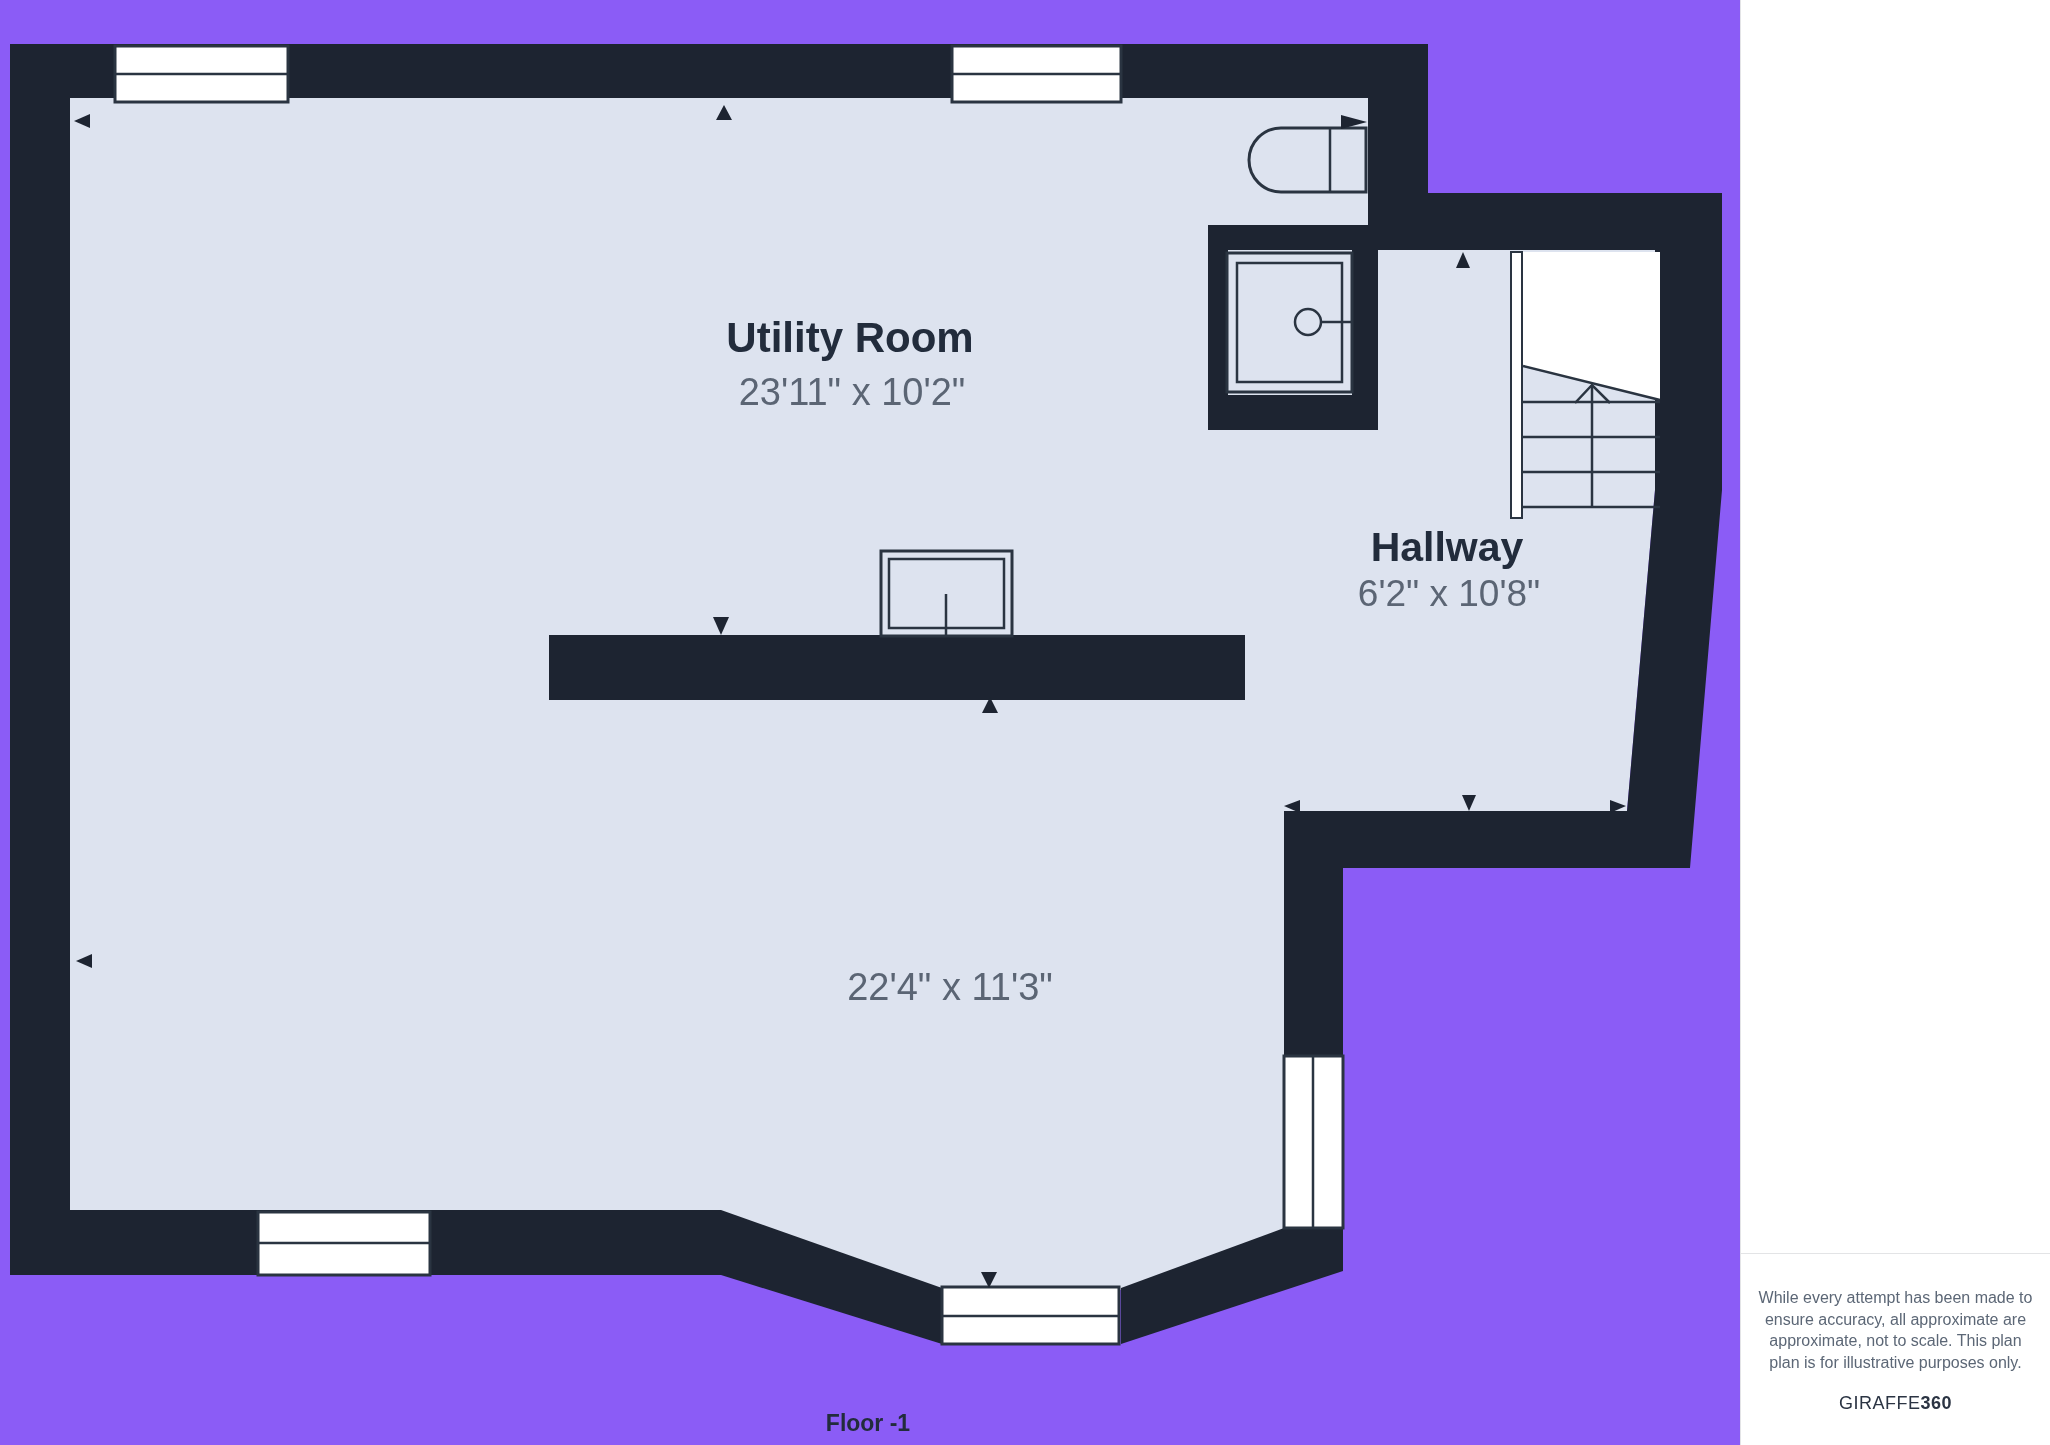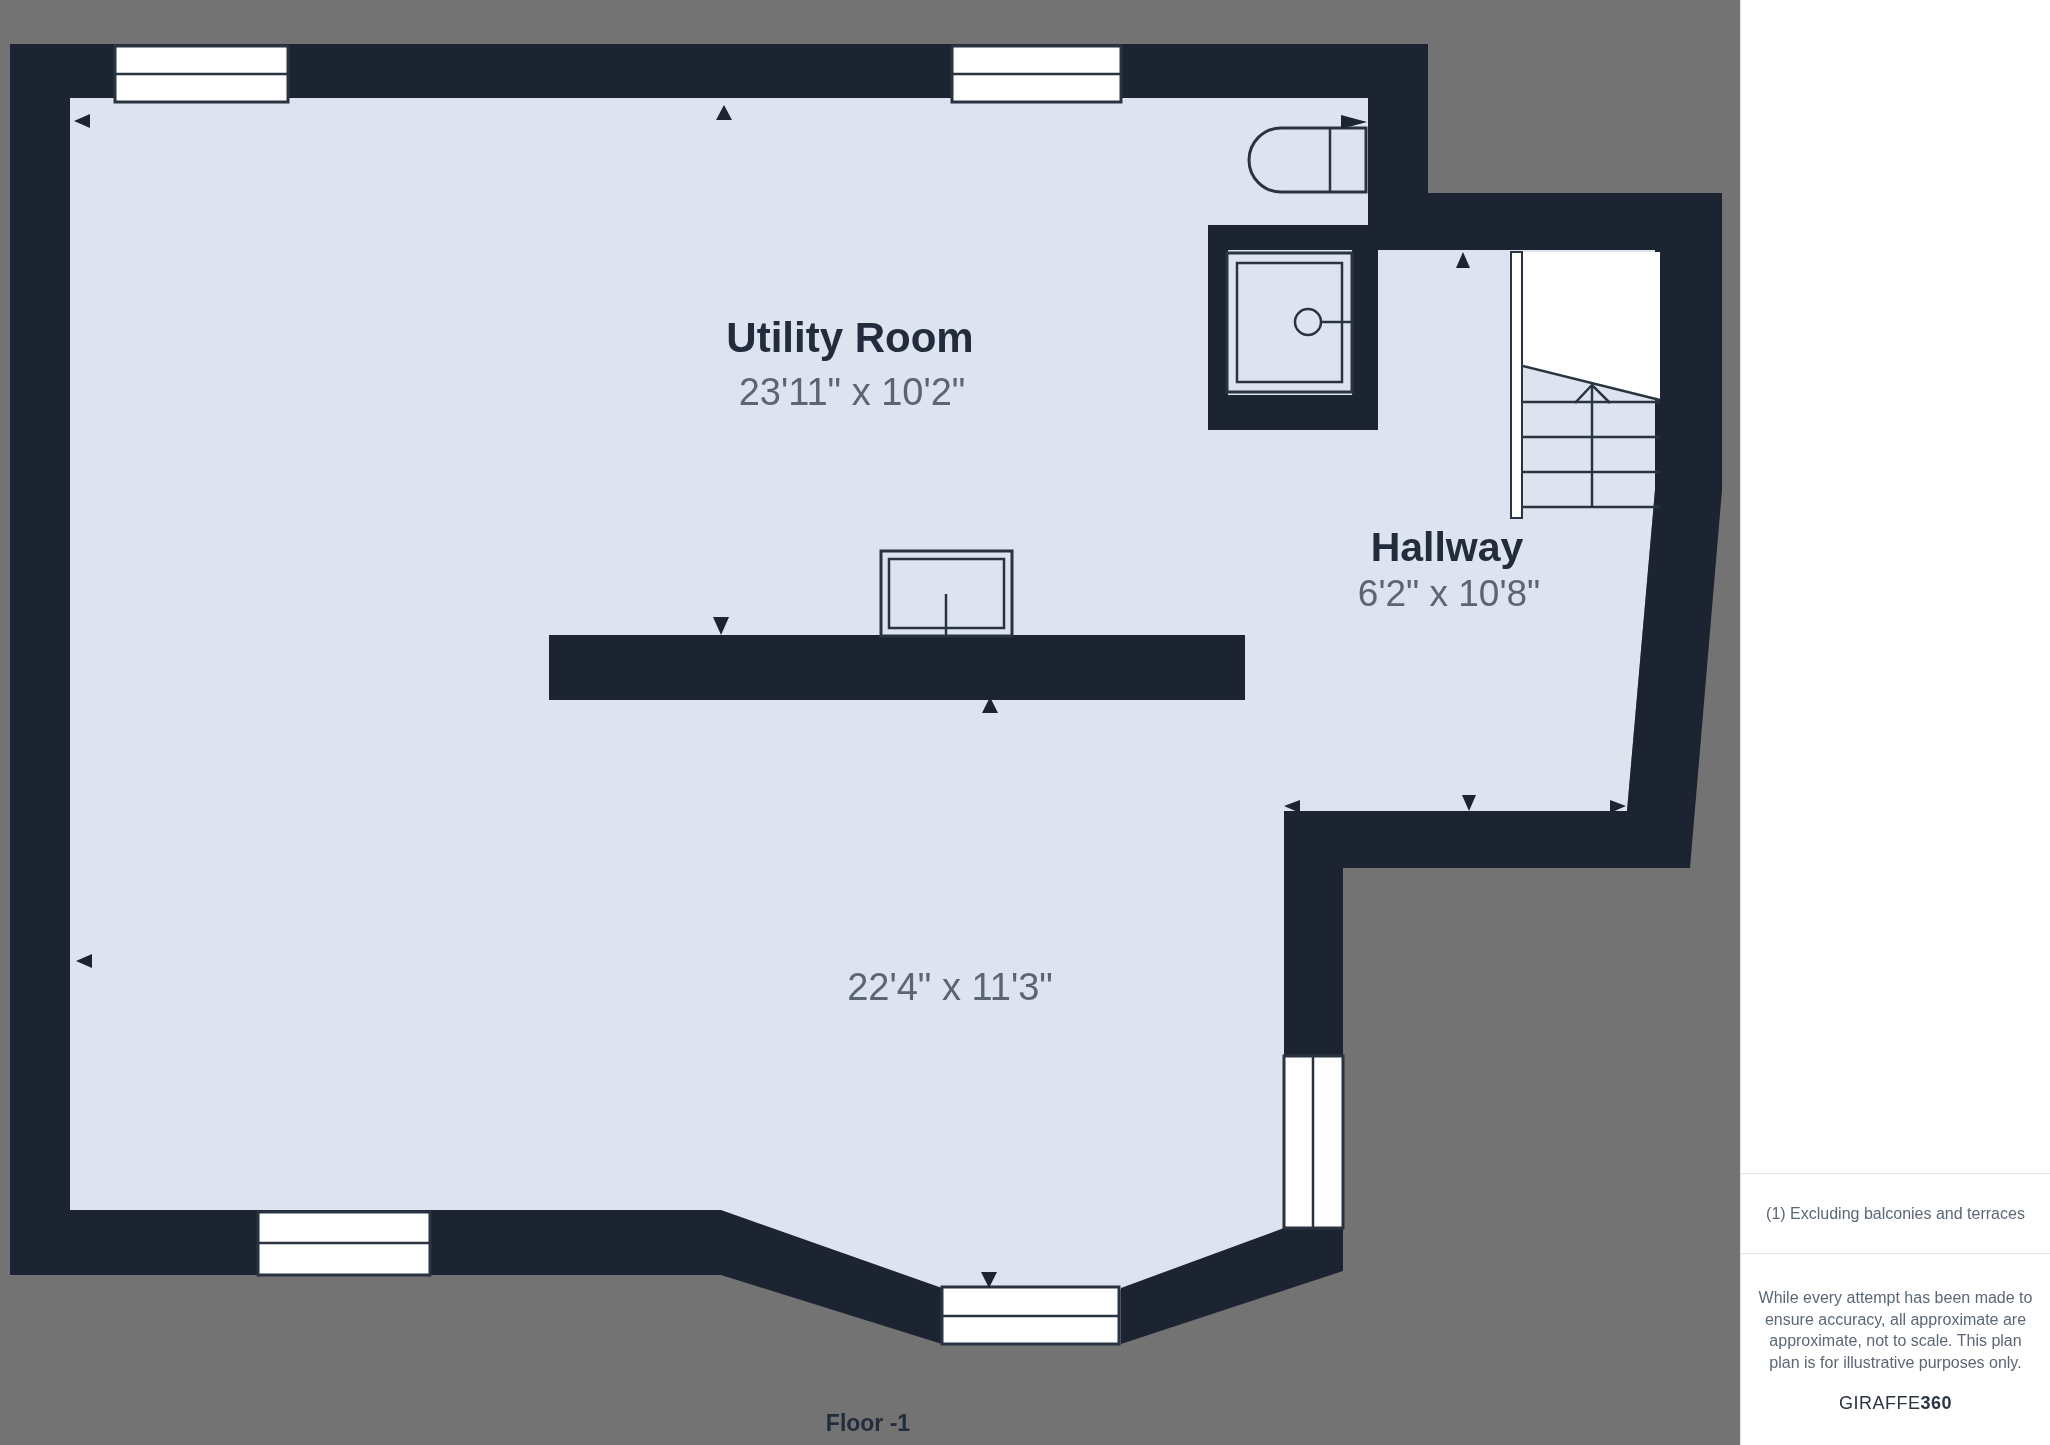--- a/index.html
+++ b/index.html
@@ -4,21 +4,21 @@
 <style>
   :root{
     --wall:#1d2431; --floor:#dde3ef; --outline:#2a3441;
     --room-title:#222c3c; --dims-text:#5b6574;
     --sidebar-border:#e3e4e6; --muted-text:#5c6776;
     --heading-text:#212b3a; --value-text:#515d6c; --brand-text:#2b3443;
   }
   *{margin:0;padding:0;box-sizing:border-box;}
   html,body{width:2050px;height:1445px;background:#fff;
     font-family:"Liberation Sans",sans-serif;}
-  .stage{position:relative;width:2050px;height:1445px;background:#737373;overflow:hidden;}
+  .stage{position:relative;width:2050px;height:1445px;background:#8b5cf6;overflow:hidden;}
 
   
   .plan{position:absolute;left:0;top:0;}
   .w{fill:var(--wall);}
   .floor{fill:var(--floor);}
   .void{fill:#fff;}
   .win{fill:#fff;stroke:var(--outline);stroke-width:3;}
   .thin{stroke:var(--outline);stroke-width:2.5;fill:none;}
   .fx{fill:var(--floor);stroke:var(--outline);stroke-width:3;}
   .arrow{fill:var(--wall);}
@@ -139,23 +139,20 @@
     <text class="room-title" x="850" y="352">Utility Room</text>
     <text class="room-dims" x="852" y="405">23'11" x 10'2"</text>
     <text class="room-title" x="1447" y="561" style="font-size:41px">Hallway</text>
     <text class="room-dims" x="1449" y="606" style="font-size:37px">6'2" x 10'8"</text>
     <text class="room-dims" x="950" y="1000">22'4" x 11'3"</text>
     <text class="floor-label" x="868" y="1431">Floor -1</text>
   </svg>
 
   <aside class="sidebar">
 
-    <div class="footnote-section">
-      <span class="footnote">(1) Excluding balconies and terraces</span>
-    </div>
 
     <div class="disclaimer-section">
       <span class="disclaimer-line">While every attempt has been made to</span>
       <span class="disclaimer-line">ensure accuracy, all approximate are</span>
       <span class="disclaimer-line">approximate, not to scale. This plan</span>
       <span class="disclaimer-line">plan is for illustrative purposes only.</span>
       <div class="brand"><span>GIRAFFE</span><span class="bold">360</span></div>
     </div>
   </aside>
 </div>

